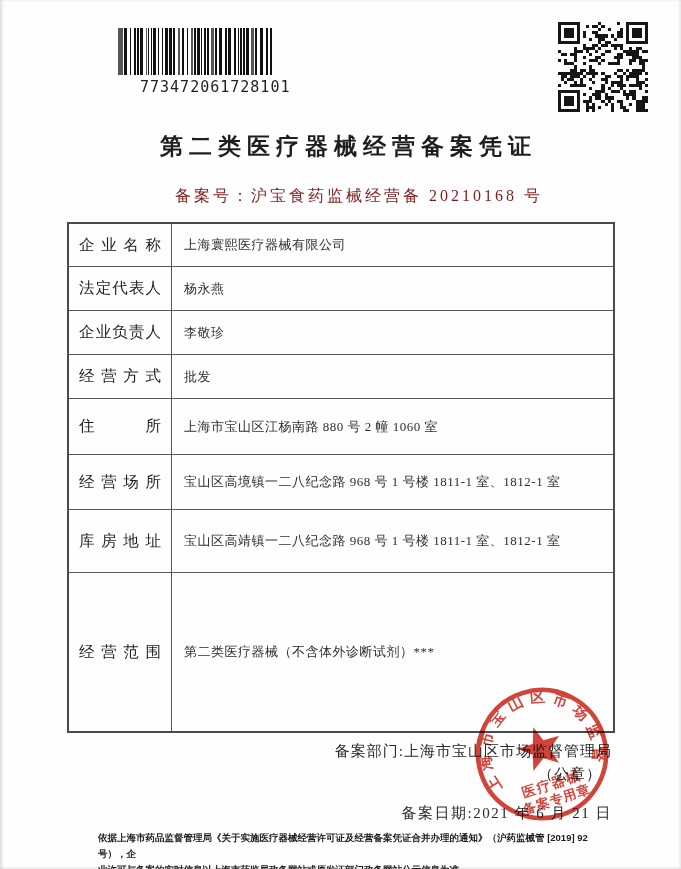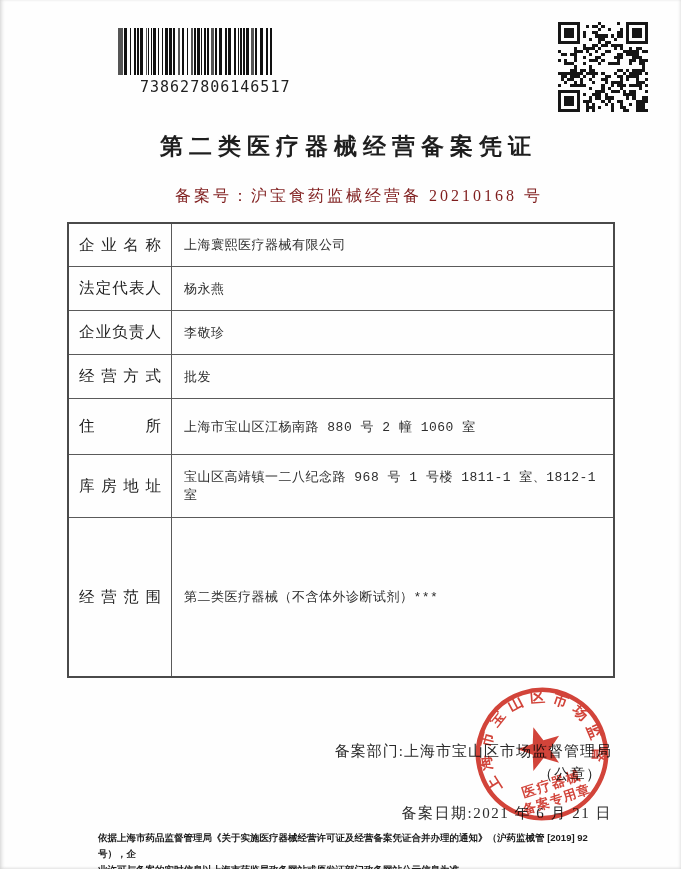--- a/index.html
+++ b/index.html
@@ -18,21 +18,21 @@
 
   .qr { position:absolute; left:558px; top:22px; width:90px; height:90px; }
 
   .doc-title { position:absolute; left:0; top:131px; width:100%; text-align:center;
     font-size:23px; font-weight:bold; letter-spacing:6px; color:#1e1e1e;padding-left:16px; }
 
   .recno { position:absolute; left:0; top:186px; width:100%; text-align:center;
     font-size:16px; letter-spacing:3px; color:#7f1d1d;padding-left:37px; }
 
   .cert-table { position:absolute; left:67px; top:222px; width:548px;
-    border:2px solid #4a4a4a;font-family:Liberation Mono, monospace; }
+    border:2px solid #4a4a4a; }
   .trow { display:flex; border-bottom:1px solid #5a5a5a; }
   .trow:last-child { border-bottom:none;justify-content:flex-end; }
   .tlabel { width:103px; border-right:1px solid #5a5a5a; display:flex;
     align-items:center; justify-content:center; }
   .tlabel span { display:inline-block; width:82px; font-size:15.5px; color:#1f1f1f;
     text-align:justify; text-align-last:justify; }
   .tvalue { flex:1; display:flex; align-items:center; padding:6px 10px 6px 12px;
     font-size:13px; color:#2e2e2e; letter-spacing:0.5px; }
 
   .footer-block { position:absolute; right:69px; top:742px; text-align:right;
@@ -89,21 +89,21 @@
         <rect x="120" y="0" width="1" height="47" fill="#111"></rect>
         <rect x="122" y="0" width="2" height="47" fill="#111"></rect>
         <rect x="125" y="0" width="2" height="47" fill="#111"></rect>
         <rect x="128" y="0" width="3" height="47" fill="#111"></rect>
         <rect x="133" y="0" width="3" height="47" fill="#555"></rect>
         <rect x="137" y="0" width="2" height="47" fill="#111"></rect>
         <rect x="142" y="0" width="3" height="47" fill="#111"></rect>
         <rect x="148" y="0" width="2" height="47" fill="#111"></rect>
         <rect x="152" y="0" width="2" height="47" fill="#111"></rect>
       </svg>
-    <div class="barcode-num">738627806146517</div>
+    <div class="barcode-num">773472061728101</div>
   </div>
 
   <svg class="qr" id="qr-svg" viewBox="0 0 29 29" shape-rendering="crispEdges">
       <rect x="13" y="0" width="1" height="1" fill="#161616"></rect>
       <rect x="19" y="0" width="1" height="1" fill="#161616"></rect>
       <rect x="9" y="1" width="1" height="1" fill="#161616"></rect>
       <rect x="11" y="1" width="1" height="1" fill="#161616"></rect>
       <rect x="12" y="1" width="1" height="1" fill="#161616"></rect>
       <rect x="14" y="1" width="1" height="1" fill="#161616"></rect>
       <rect x="13" y="2" width="1" height="1" fill="#161616"></rect>
@@ -503,20 +503,26 @@
           <span>经营方式</span>
         </div>
       <div class="tvalue">批发</div>
     </div>
     <div class="trow" style="height:56px">
       <div class="tlabel">
           <span>住所</span>
         </div>
       <div class="tvalue">上海市宝山区江杨南路 880 号 2 幢 1060 室</div>
     </div>
+    <div class="trow" style="height:55px">
+      <div class="tlabel">
+          <span>经营场所</span>
+        </div>
+      <div class="tvalue">宝山区高境镇一二八纪念路 968 号 1 号楼 1811-1 室、1812-1 室</div>
+    </div>
     <div class="trow" style="height:63px">
       <div class="tlabel">
           <span>库房地址</span>
         </div>
       <div class="tvalue">宝山区高靖镇一二八纪念路 968 号 1 号楼 1811-1 室、1812-1 室</div>
     </div>
     <div class="trow" style="height:158px">
       <div class="tlabel">
           <span>经营范围</span>
         </div>

